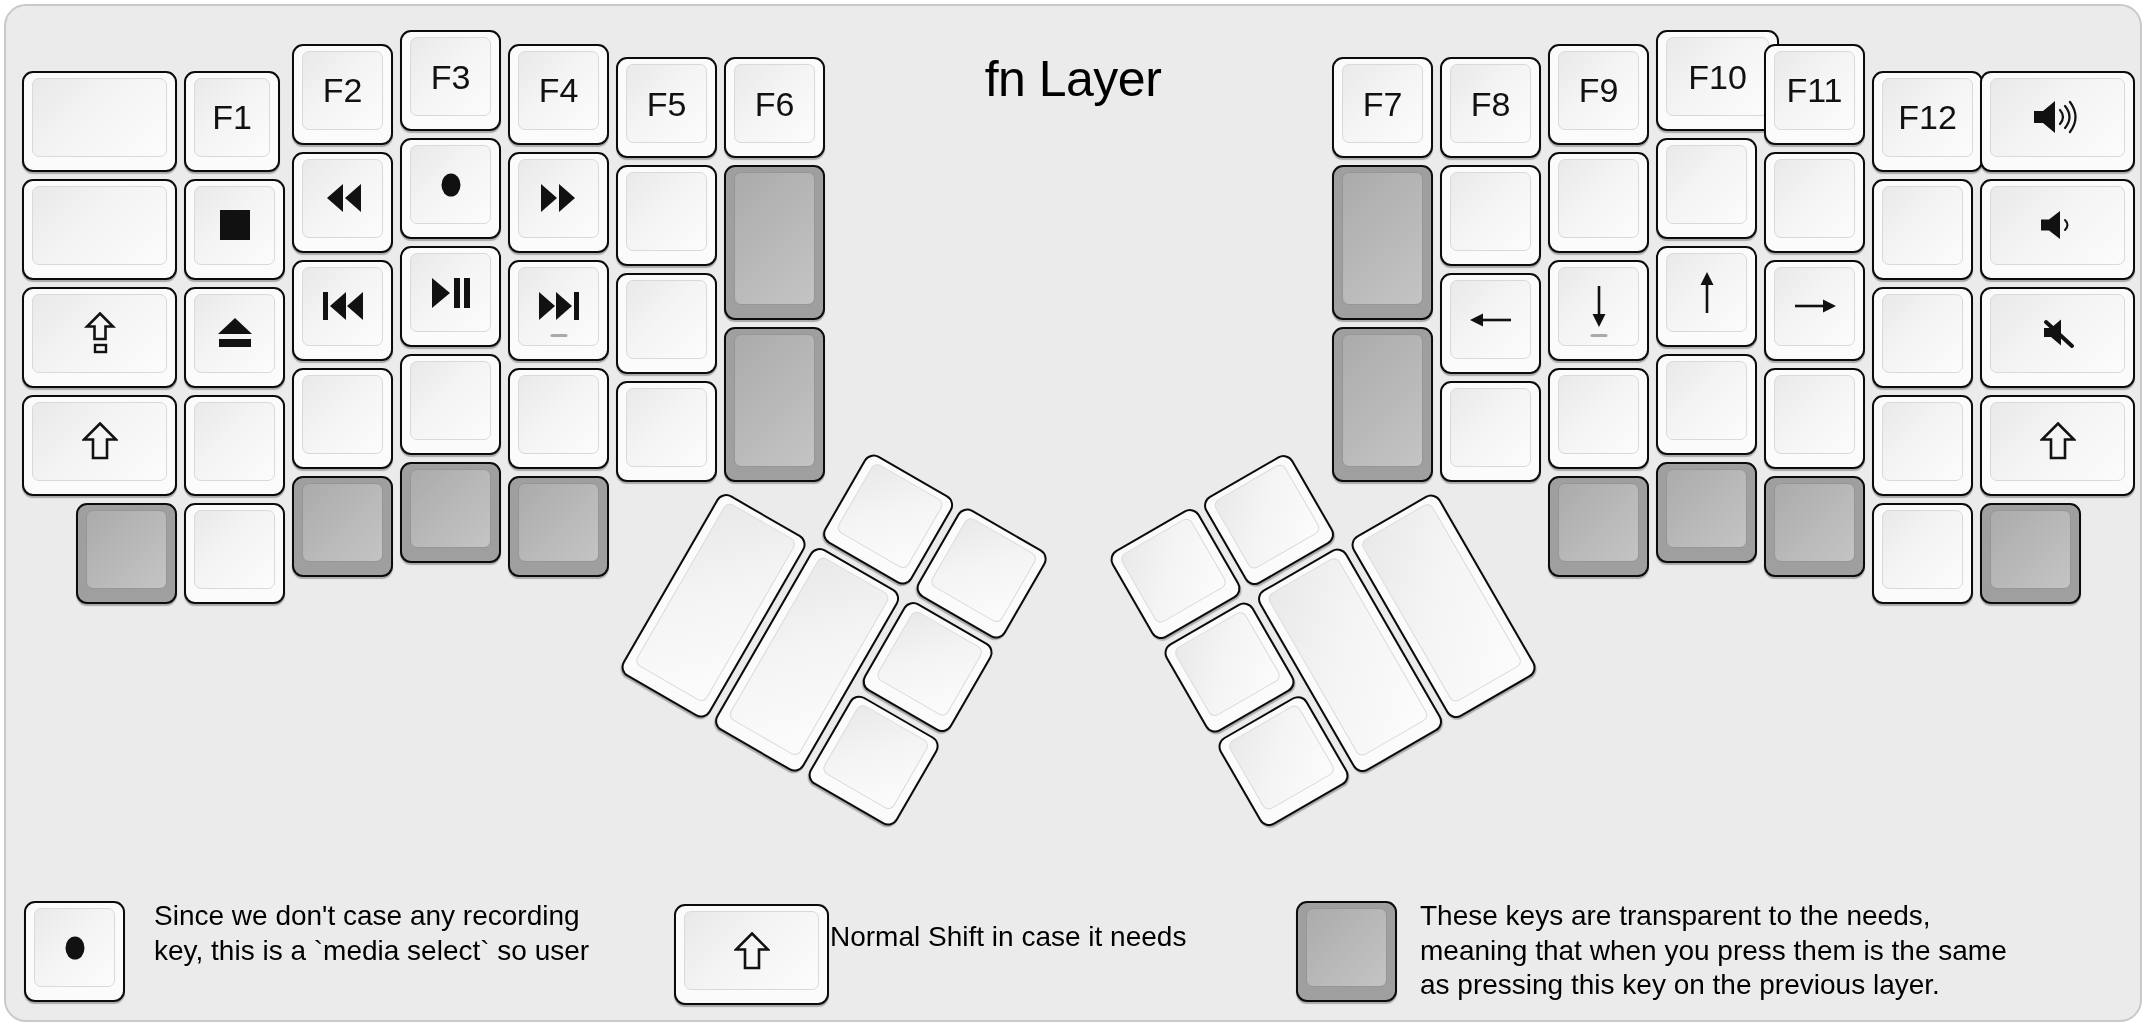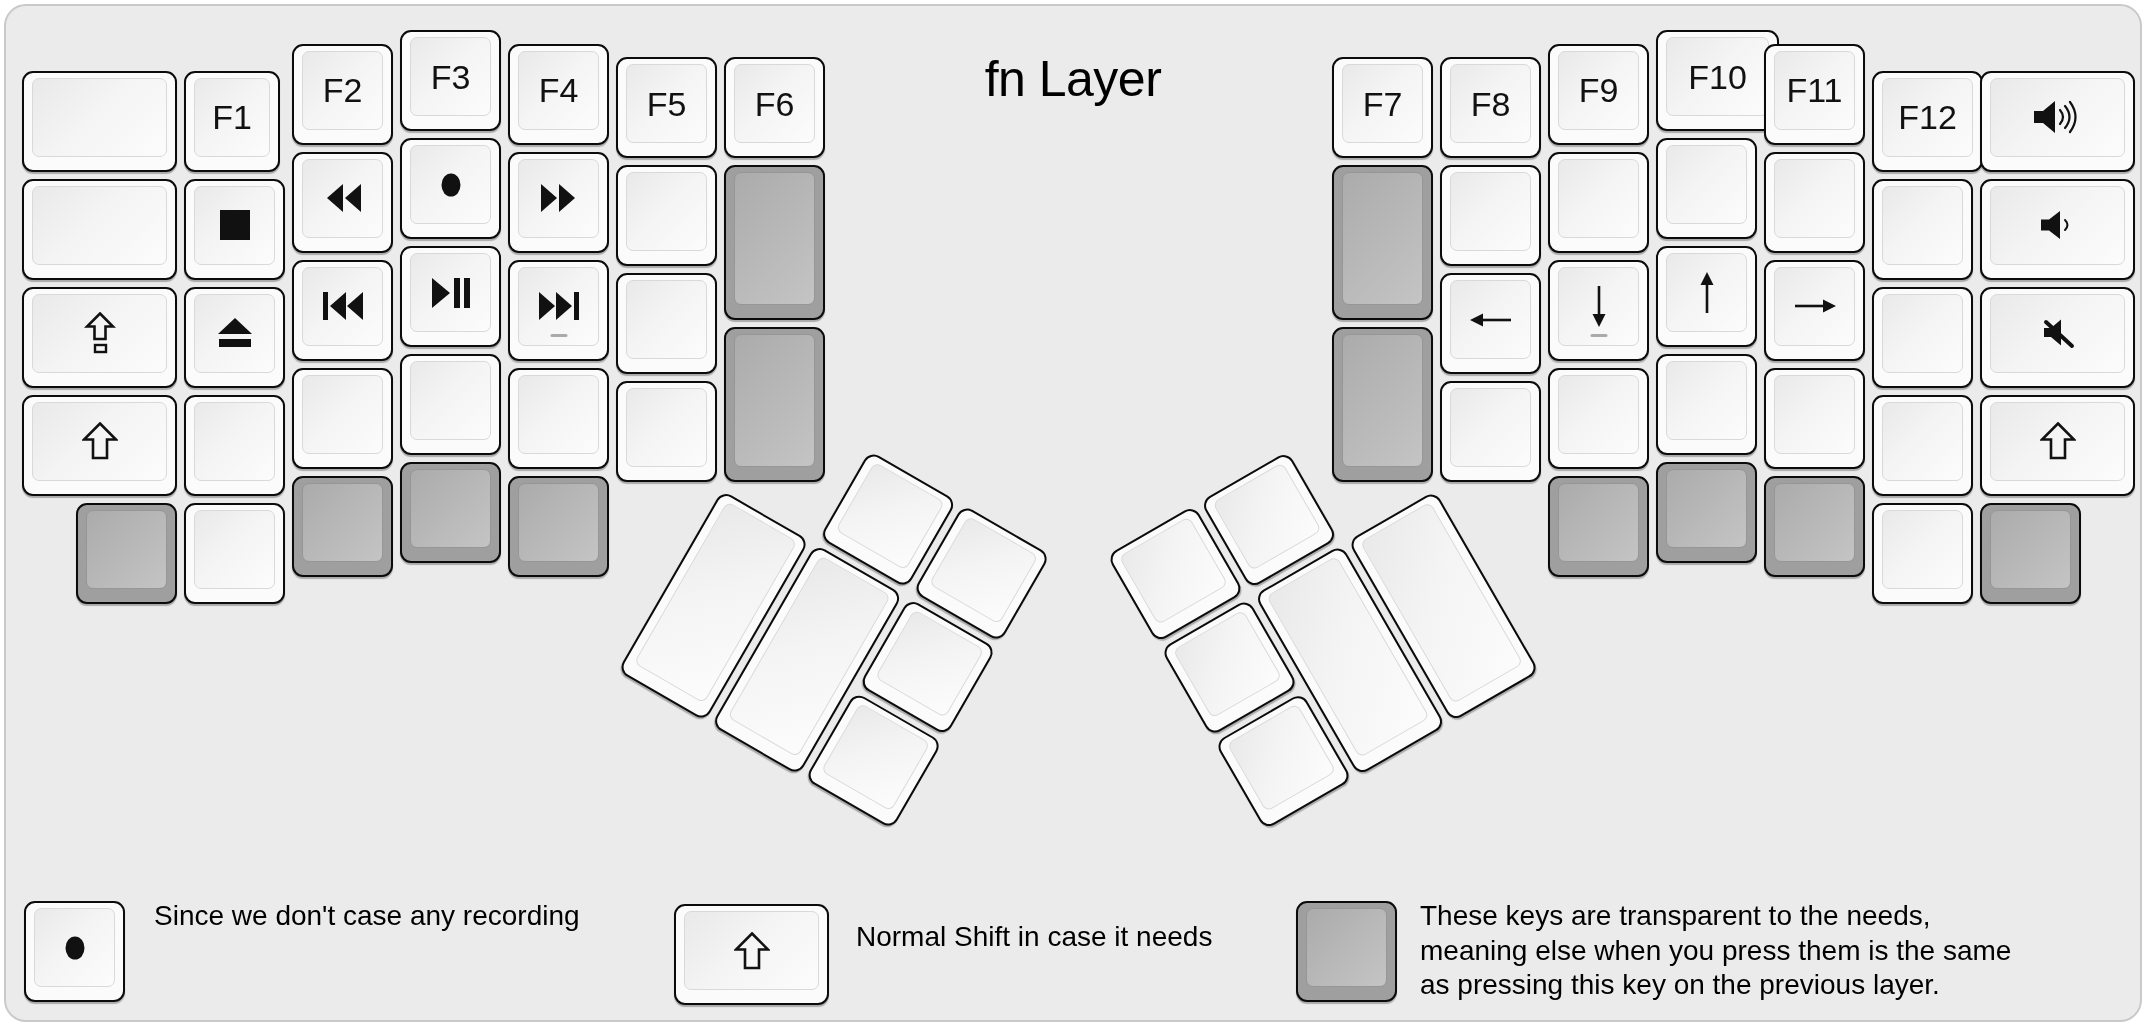--- a/index.html
+++ b/index.html
@@ -418,36 +418,37 @@
           <div class="cap">
             <span class="icon">
               <svg width="20" height="24" viewBox="0 0 20 24">
                 <ellipse cx="10" cy="12" rx="9.5" ry="11.5" fill="#111"></ellipse>
               </svg>
             </span>
           </div>
         </div>
         <div class="legend-text" style="left: 148px; top: 893px;">
           <div>Since we don't case any recording</div>
+          <div>key, this is a `media select` so user</div>
         </div>
         <div class="key" style="left: 668px; top: 898px; width: 155px; height: 101px;">
           <div class="cap">
             <span class="icon">
               <svg width="36" height="38" viewBox="0 0 36 38">
                 <polygon points="18,1.5 34,17.5 25,17.5 25,36 11,36 11,17.5 2,17.5" fill="none" stroke="#111" stroke-width="2.6" stroke-linejoin="miter"></polygon>
               </svg>
             </span>
           </div>
         </div>
-        <div class="legend-text" style="left: 850px; top: 914px;">
+        <div class="legend-text" style="left: 824px; top: 914px;">
           <div>Normal Shift in case it needs</div>
         </div>
         <div class="key gray" style="left: 1290px; top: 895px; width: 101px; height: 101px;">
           <div class="cap"></div>
         </div>
         <div class="legend-text" style="left: 1414px; top: 893px;">
           <div>These keys are transparent to the needs,</div>
-          <div>meaning else when you press them is the same</div>
+          <div>meaning that when you press them is the same</div>
           <div>as pressing this key on the previous layer.</div>
         </div>
       </div>
   </div>
 </div>
 
 </body></html>

